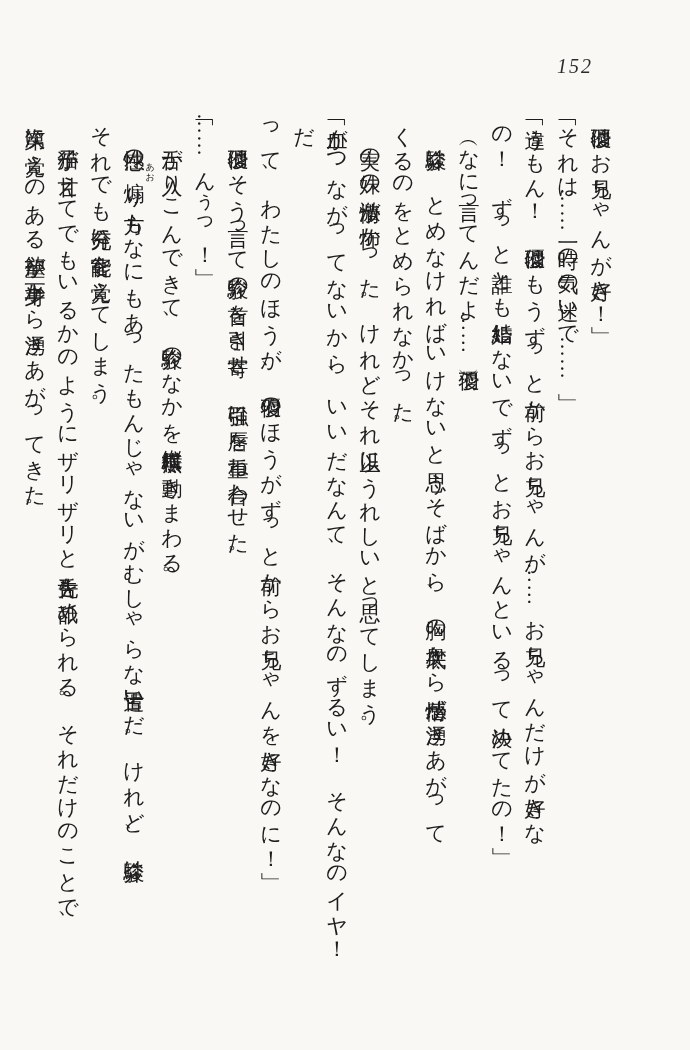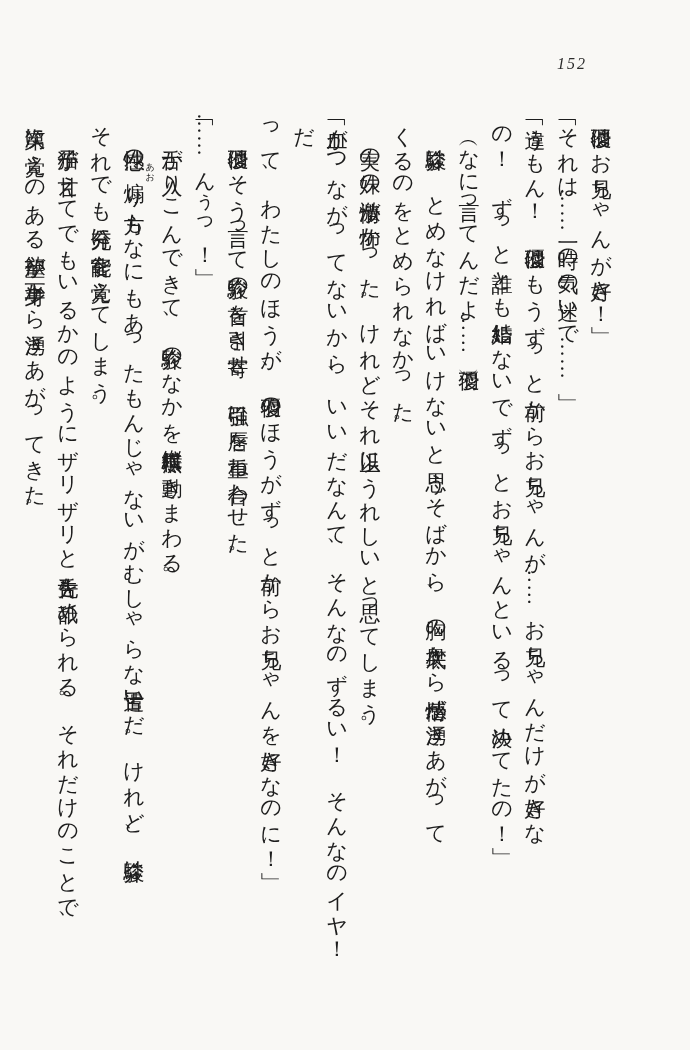--- a/index.html
+++ b/index.html
@@ -8,21 +8,21 @@
     height: 1050px;
     position: relative;
     overflow: hidden;
     background: #f9f8f5;
     font-family: "Liberation Serif", "DejaVu Serif", serif;
   }
   .page-number {
     position: absolute;
     top: 55px;
     left: 557px;
-    font-size: 16px;
+    font-size: 20px;
     font-style: italic;
     letter-spacing: 2px;
     color: #2b2b2b;
     user-select: none;
   }
   .text-body {
     position: absolute;
     top: 112px;
     right: 73px;
     height: 880px;

